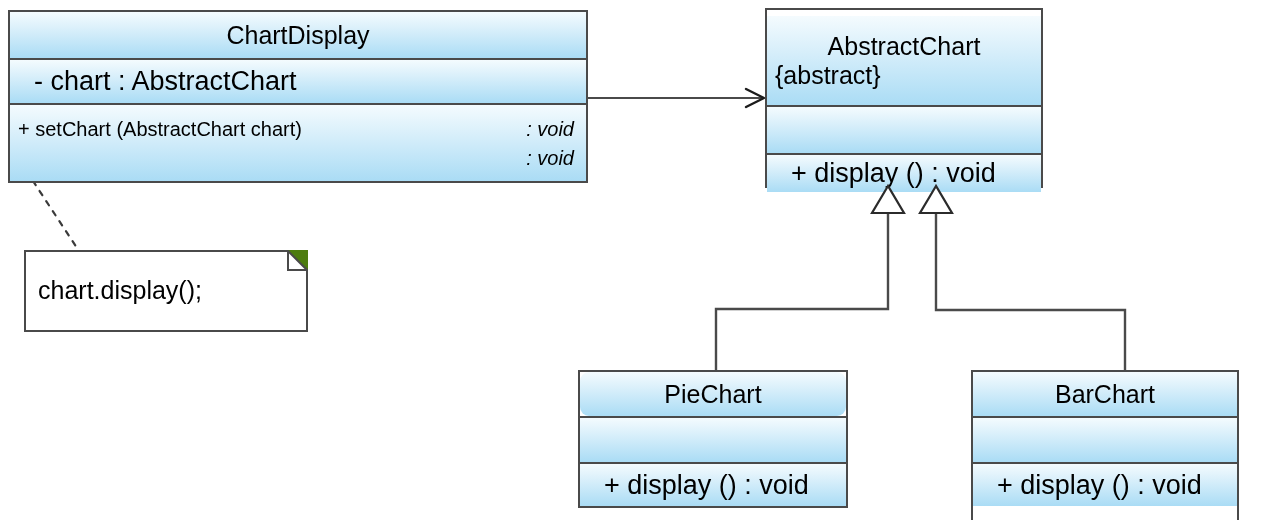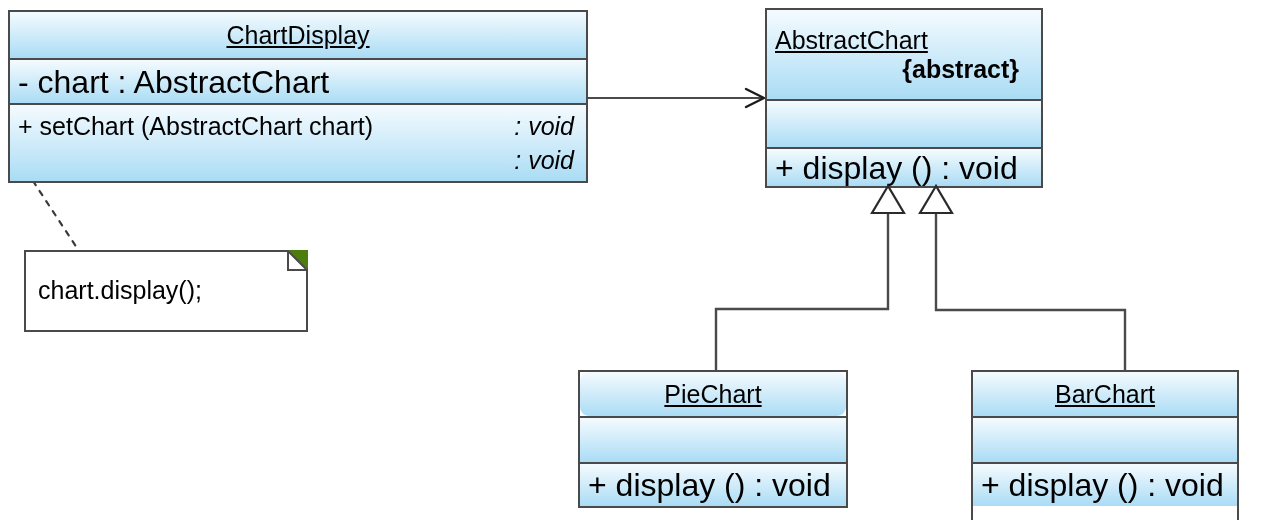--- a/index.html
+++ b/index.html
@@ -42,50 +42,49 @@
     align-items: center;
     justify-content: center;
     font-size: 25px;
     color: #000;
     line-height: 1.16;
   }
   .cls-name.with-stereo {
     align-items: stretch;
     justify-content: center;
     padding: 0 8px;
+    margin-top: 6px;
   }
   .cls-name .title-line {
+    text-align: center;
+  }
+  .cls-name .abstract-line {
     text-align: left;
-    text-decoration: underline;
-  }
-  .cls-name .abstract-line {
-    text-align: right;
     padding-right: 14px;
-    font-weight: bold;
   }
   .member {
-    font-size: 32px;
+    font-size: 27px;
     color: #000;
     line-height: 1;
     white-space: nowrap;
-    padding-left: 8px;
+    padding-left: 24px;
     display: flex;
     align-items: center;
     height: 100%;
   }
   .member-rows {
     display: flex;
     flex-direction: column;
     justify-content: center;
     height: 100%;
     padding-left: 8px;
     gap: 9px;
   }
   .member-row {
-    font-size: 25px;
+    font-size: 20px;
     color: #000;
     line-height: 1;
     white-space: nowrap;
     display: flex;
     align-items: baseline;
   }
   .member-row .sig {
     display: inline-block;
   }
   .member-row .ret {

